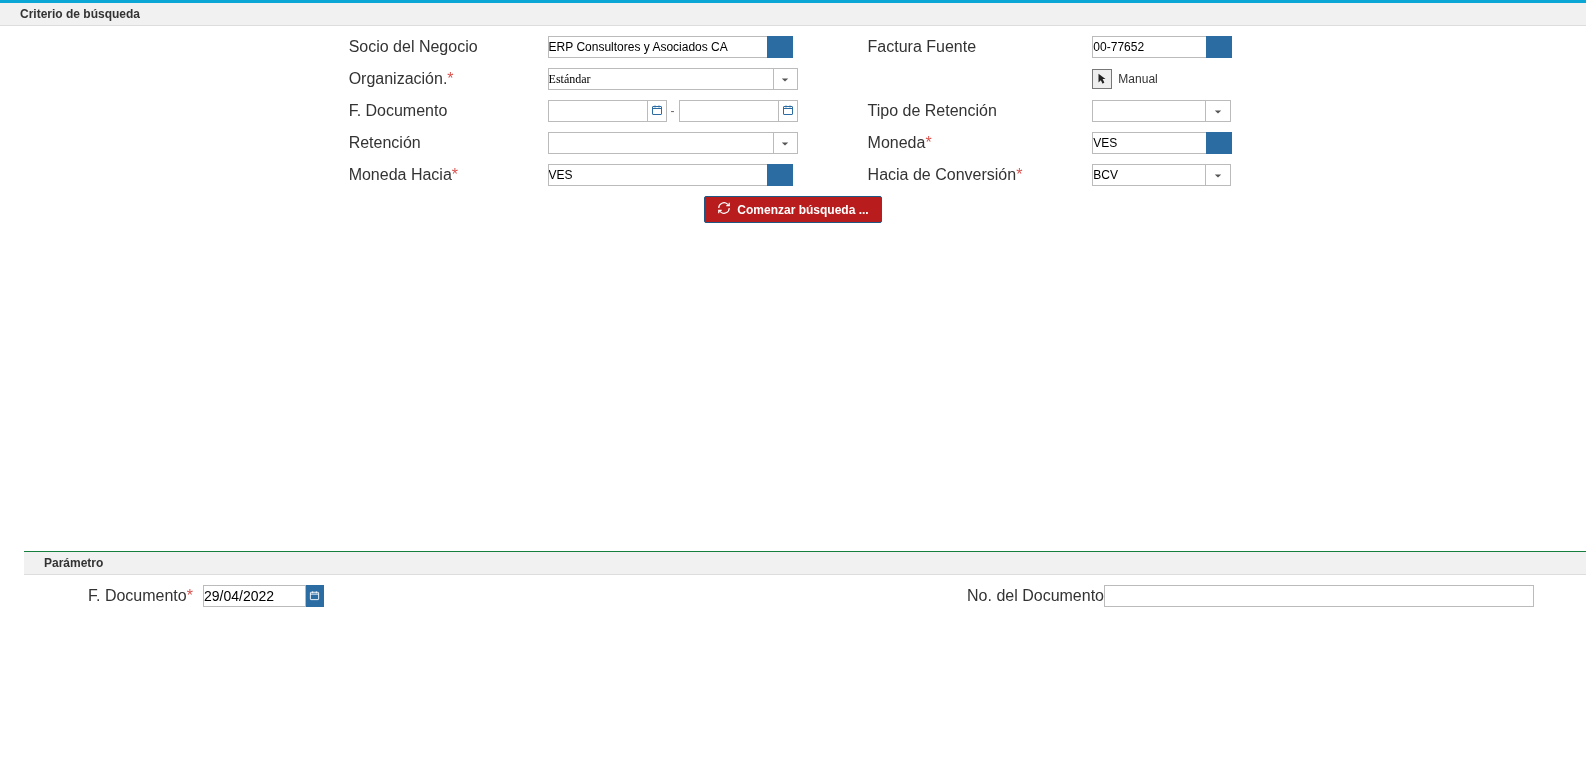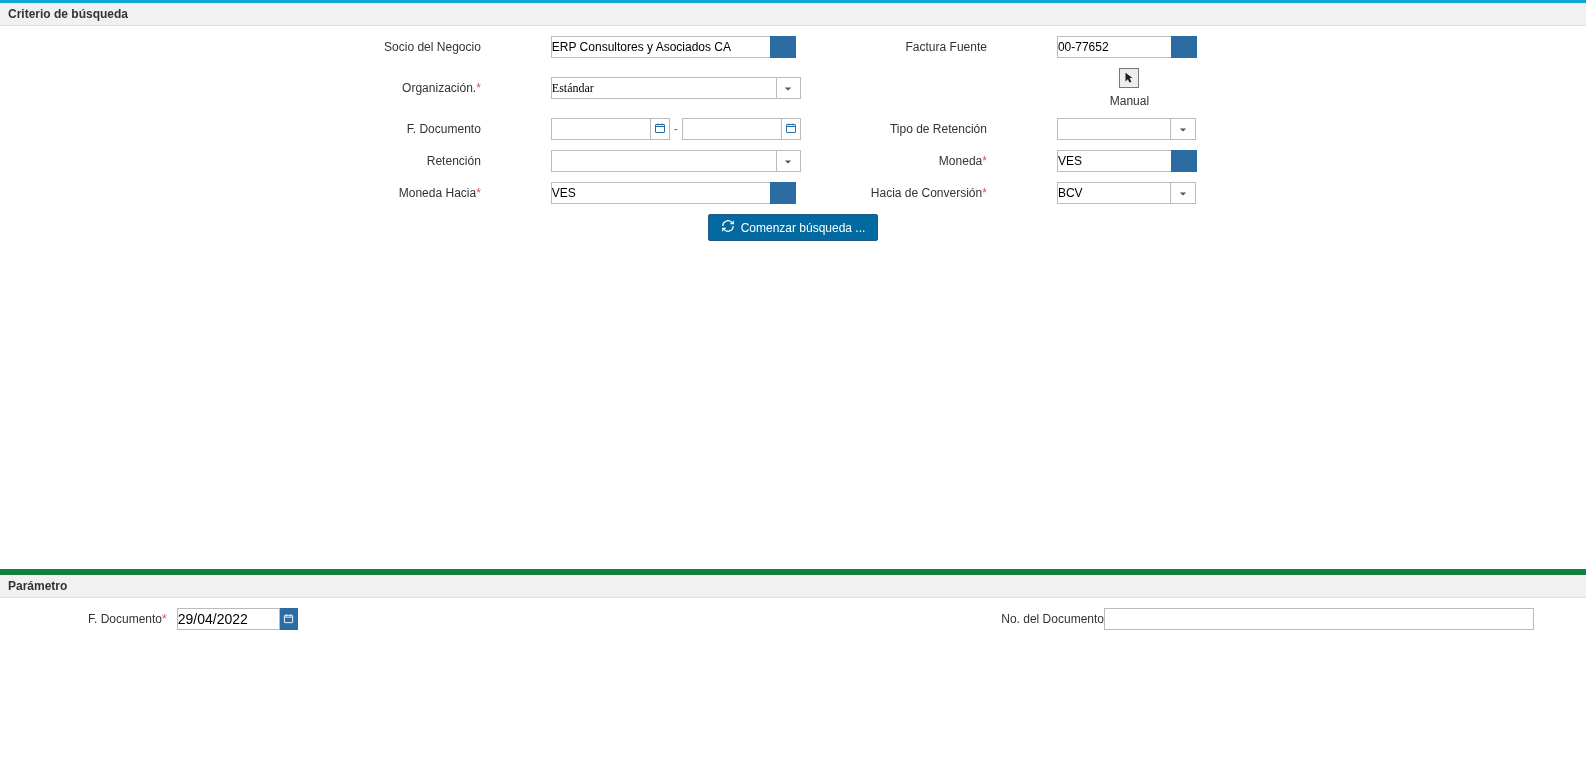--- a/index.html
+++ b/index.html
@@ -10,40 +10,39 @@
     background: #fff;
     width: 1586px;
   }
   .top-bar {
     height: 3px;
     background: #0aa7d6;
   }
   .panel-header {
     background: #f1f1f1;
     border-bottom: 1px solid #ddd;
-    padding: 4px 8px;
+    padding: 4px 20px;
     font-size: 12px;
     font-weight: bold;
     color: #333;
   }
   .form-wrap {
     display: flex;
     justify-content: center;
     padding: 10px 0 0 0;
   }
   .form-grid {
     display: grid;
     grid-template-columns: auto 250px auto 145px;
     column-gap: 70px;
     row-gap: 10px;
     align-items: center;
   }
   .lbl {
-    text-align: right;
-    font-size: 12px;
+    font-size: 16px;
     color: #333;
     white-space: nowrap;
   }
   .req { color: #d9534f; }
   .ctrl {
     display: flex;
     align-items: center;
   }
   .txt {
     border: 1px solid #bbb;
@@ -110,30 +109,31 @@
     cursor: pointer;
     position: relative;
   }
   .fake-check svg { width: 14px; height: 14px; }
   .btn-search-row {
     display: flex;
     justify-content: center;
     padding: 10px 0 8px 0;
   }
   .btn-search {
-    background: #0369a1;
+    background: #b91c1c;
     color: #fff;
     border: 1px solid #1f5884;
     padding: 4px 12px;
     font-size: 12px;
     cursor: pointer;
     display: inline-flex;
     align-items: center;
     gap: 6px;
     border-radius: 2px;
+    font-weight: bold;
   }
   .btn-search svg { width: 14px; height: 14px; }
   .spacer-mid {
     height: 320px;
   }
   .param-body {
     padding: 10px 8px;
     display: flex;
     align-items: center;
   }
@@ -217,21 +217,21 @@
       <button class="btn-addon light dd-caret">
         <span>
           <svg viewBox="0 0 10 10">
               <path d="M1 3 L5 7 L9 3 Z" fill="#555"></path>
             </svg>
         </span>
       </button>
     </div>
 
     <div></div>
-    <div class="ctrl checkbox-wrap" style="position:relative;flex-direction:column;">
+    <div class="ctrl checkbox-wrap" style="position:relative;">
       <span class="fake-check">
         <svg viewBox="0 0 24 24">
             <path d="M6 3 L6 18 L10 14 L13 20 L16 18 L13 12 L18 12 Z" fill="#222"></path>
           </svg>
       </span>
       <span>Manual</span>
     </div>
 
     <div class="lbl">
       <span>F. Documento</span>
@@ -342,21 +342,21 @@
           <path d="M21 12a9 9 0 0 1-15 6.7L3 16"></path>
           <path d="M3 21v-5h5"></path>
         </svg>
     </span>
     <span>Comenzar búsqueda ...</span>
   </button>
 </div>
 
 <div class="spacer-mid"></div>
 
-<div class="panel-header" style="border-top:6px solid #15803d;">
+<div class="panel-header" style="border-top:1px solid #15803d;margin-left:24px;">
   <span>Parámetro</span>
 </div>
 
 <div class="param-body">
   <div class="param-left">
     <div class="lbl">
       <span>F. Documento</span><span class="req">*</span>
     </div>
     <div class="pdate-wrap">
       <input class="txt" value="29/04/2022" style="">

